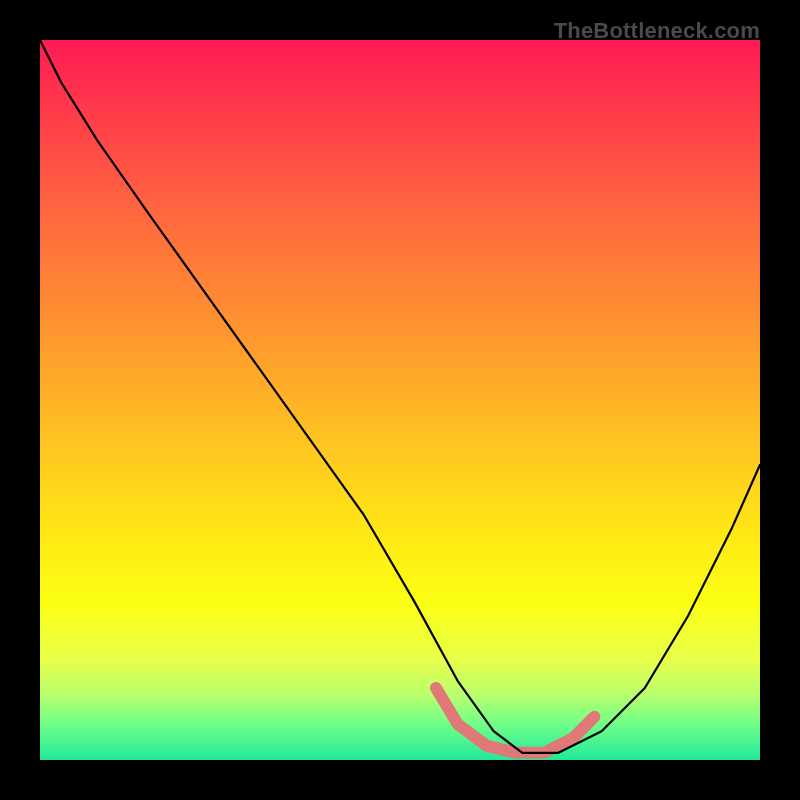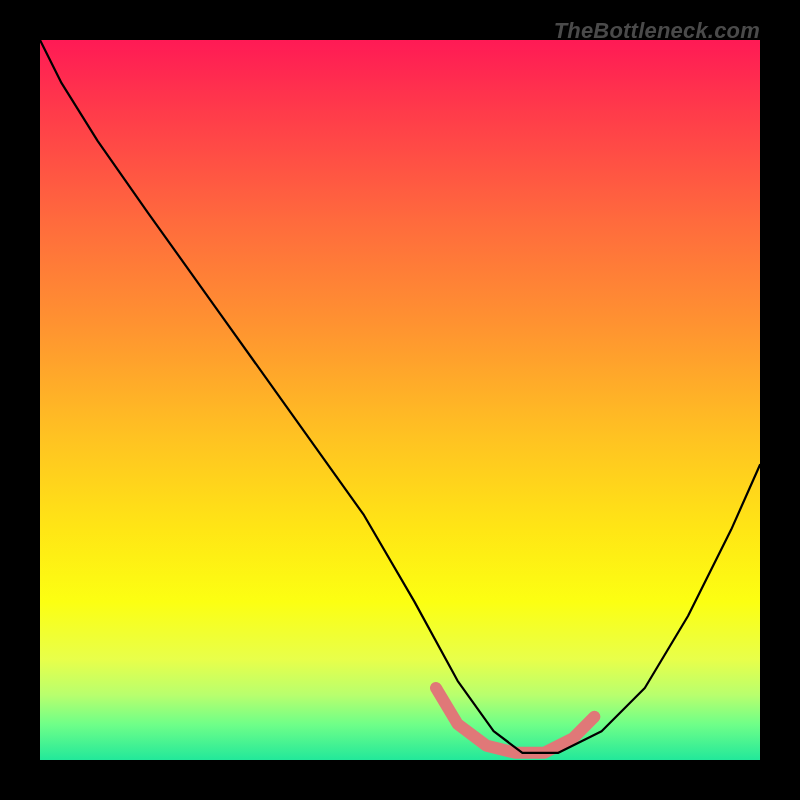--- a/index.html
+++ b/index.html
@@ -41,21 +41,20 @@
   }
   .attrib {
     position: absolute;
     top: 18px;
     right: 40px;
     color: #4a4a4a;
     font-size: 22px;
     font-weight: 600;
     letter-spacing: 0.2px;
     text-align: center;
-    font-style: italic;
   }
   svg.curve {
     position: absolute;
     left: 0;
     top: 0;
     width: 720px;
     height: 720px;
     overflow: visible;
   }
 </style>

